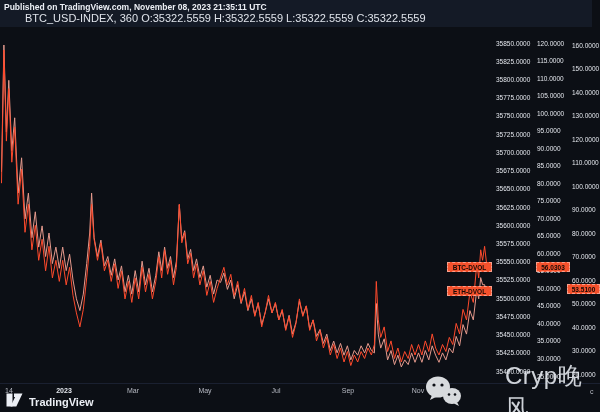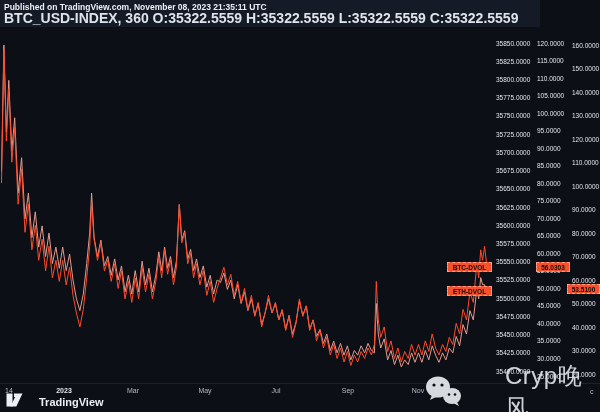--- a/index.html
+++ b/index.html
@@ -1,21 +1,21 @@
 <!DOCTYPE html>
 <html><head>
 <meta charset="utf-8">
 <style>
   html,body{margin:0;padding:0;background:#000;}
   #app{position:relative;width:600px;height:412px;background:#0c0f15;overflow:hidden;
        font-family:"Liberation Sans",sans-serif;color:#e6e9ef;}
-  .topbar{position:absolute;left:0;top:0;width:540px;height:27px;background:#141a26;
+  .topbar{position:absolute;left:0;top:0;width:592px;height:27px;background:#141a26;
           padding:2px 0 0 4px;box-sizing:border-box;}
   .topbar .line1{font-size:8.5px;font-weight:700;color:#eceff5;line-height:11px;white-space:nowrap;}
-  .topbar .line2{font-size:14px;font-weight:700;color:#dfe3ea;line-height:11px;white-space:nowrap;}
+  .topbar .line2{font-size:11px;font-weight:400;color:#dfe3ea;line-height:11px;white-space:nowrap;margin-left:21px;}
   .legend{position:absolute;left:7px;top:31px;z-index:5;}
   .legend div{font-size:7.5px;font-weight:600;color:#dde1e8;line-height:9.5px;white-space:nowrap;}
   svg#chart{position:absolute;left:0;top:0;z-index:2;}
   .scale-col{position:absolute;top:0;height:412px;z-index:3;}
   #col-price{left:496px;width:36px;}
   #col-btc{left:537px;width:30px;}
   #col-eth{left:572px;width:28px;}
   .tick{position:absolute;left:0;font-size:6.5px;color:#e3e6ec;white-space:nowrap;line-height:7px;}
   .tag{position:absolute;z-index:6;background:#f4512c;color:#160905;font-size:6.5px;font-weight:700;
        line-height:9px;height:10px;padding:0 2px;border:1px dashed rgba(255,255,255,0.45);
@@ -24,21 +24,21 @@
   #tag-eth-name{left:447px;top:286px;width:45px;}
   #tag-btc-val{left:536px;top:262px;width:34px;}
   #tag-eth-val{left:567px;top:284px;width:33px;}
   .time-axis{position:absolute;left:0;top:383px;width:600px;height:14px;z-index:4;
              border-top:1px solid #1a2030;}
   .xtick{position:absolute;top:3px;font-size:7px;color:#b7bac3;transform:translateX(-50%);white-space:nowrap;}
   .xtick.year{font-weight:700;color:#e3e6ec;}
   .watermark{position:absolute;left:424px;top:360px;z-index:7;display:flex;align-items:center;opacity:0.88;gap:40px;}
   .watermark .wm-text{font-size:24px;color:#e9edf3;letter-spacing:0.5px;margin-left:3px;}
   .wm-corner{position:absolute;left:590px;top:388px;z-index:7;font-size:7px;color:#b7bac3;}
-  .footer-logo{position:absolute;left:6px;top:393px;z-index:7;display:flex;align-items:center;gap:16px;text-align:right;}
+  .footer-logo{position:absolute;left:6px;top:393px;z-index:7;display:flex;align-items:center;gap:6px;text-align:right;}
   .footer-logo .tv-text{font-size:11px;font-weight:700;color:#eceff5;}
 </style>
 </head>
 <body>
 
 <div id="app">
 
   <div class="topbar">
     <div class="line1">Published on TradingView.com, November 08, 2023 21:35:11 UTC</div>
     <div class="line2">BTC_USD-INDEX, 360 O:35322.5559 H:35322.5559 L:35322.5559 C:35322.5559</div>

